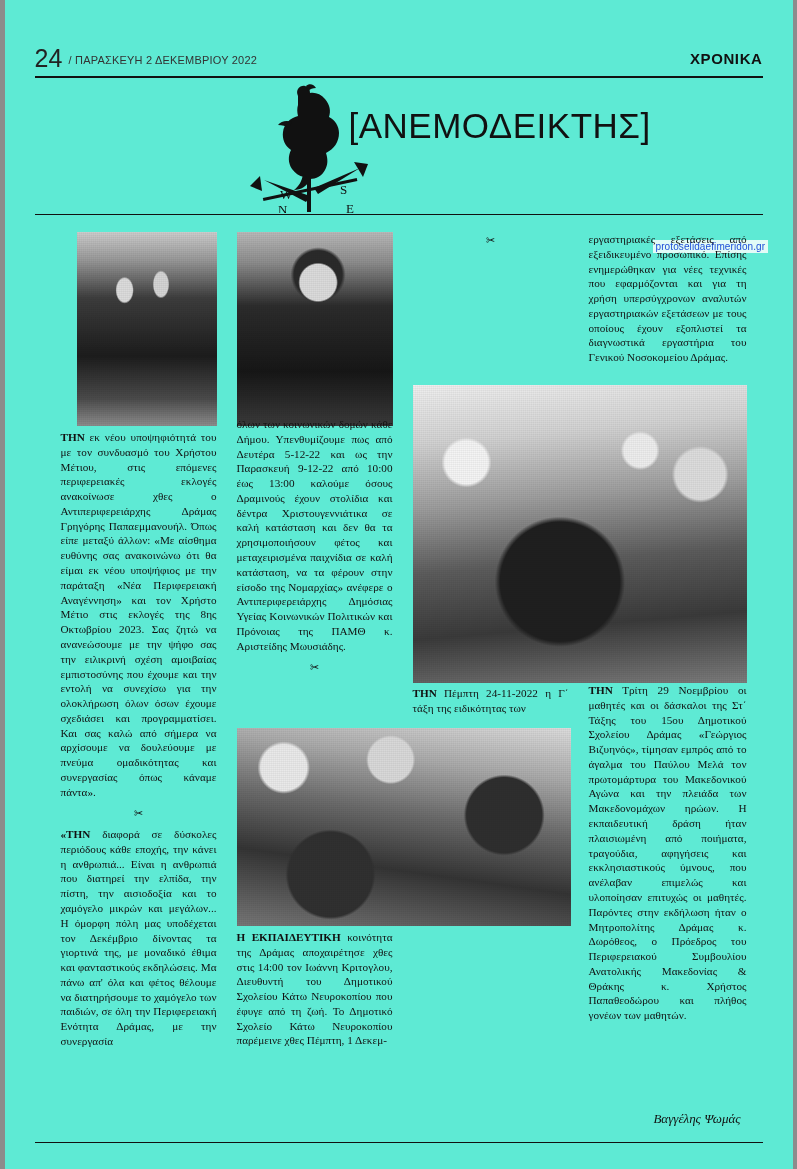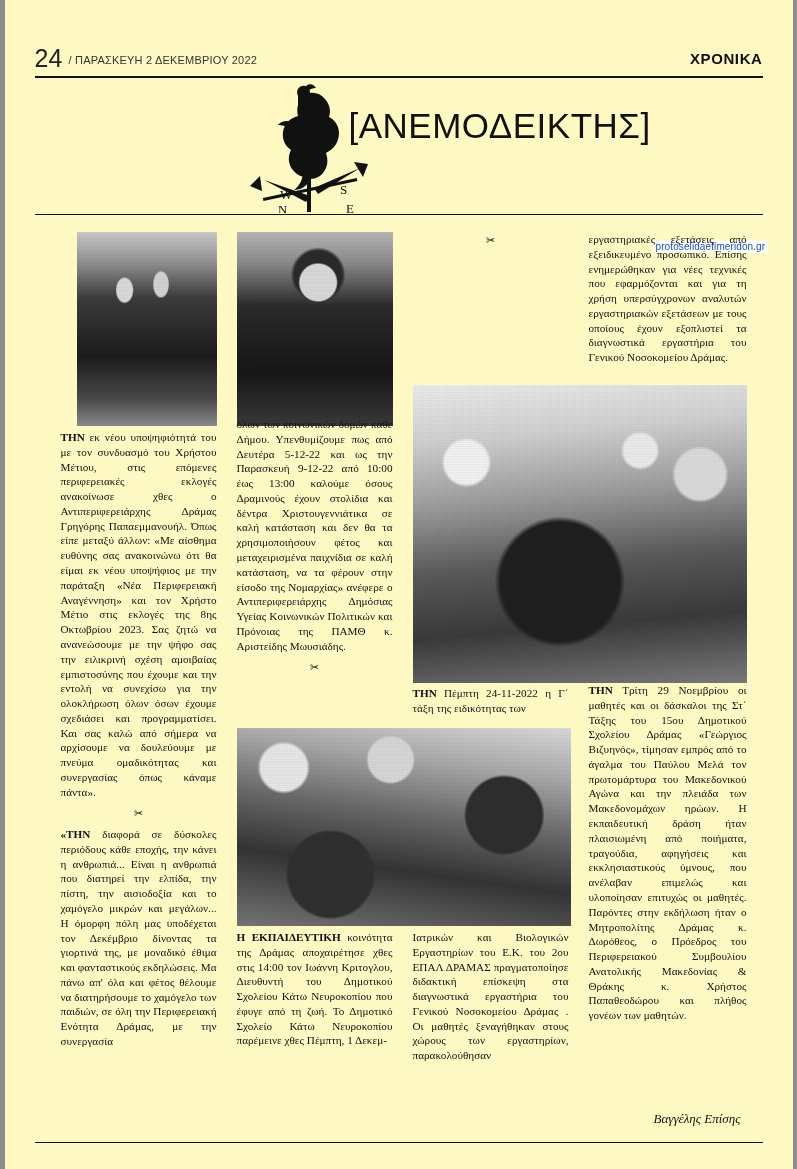--- a/index.html
+++ b/index.html
@@ -4,21 +4,21 @@
 <style>
   html, body {
     margin: 0;
     padding: 0;
     background: #8c8c8c;
   }
   .page {
     position: relative;
     width: 788px;
     height: 1169px;
-    background: #fef9c3;
+    background: #5eead4;
     margin: 0 auto;
     overflow: hidden;
     font-family: "Liberation Serif", serif;
     color: #111;
   }
   
   .masthead {
     position: absolute;
     top: 44px;
     left: 30px;
@@ -303,27 +303,24 @@
   <div class="col col2" style="top:930px;">
     <p><span class="lead">Η ΕΚΠΑΙΔΕΥΤΙΚΗ</span><span> κοινότητα της Δράμας αποχαιρέτησε χθες στις 14:00 τον Ιωάννη Κριτογλου, Διευθυντή του Δημοτικού Σχολείου Κάτω Νευροκοπίου που έφυγε από τη ζωή. Το Δημοτικό Σχολείο Κάτω Νευροκοπίου παρέμεινε χθες Πέμπτη, 1 Δεκεμ-</span></p>
   </div>
 
   <div class="col col3" style="top:232px;">
     <div class="dingbat">✂</div>
   </div>
   <div class="col col3" style="top:686px;">
     <p><span class="lead">ΤΗΝ</span><span> Πέμπτη 24-11-2022 η Γ΄ τάξη της ειδικότητας των</span></p>
   </div>
-  <div class="col col3" style="top:930px;">
-    <p>Ιατρικών και Βιολογικών Εργαστηρίων του Ε.Κ. του 2ου ΕΠΑΛ ΔΡΑΜΑΣ πραγματοποίησε διδακτική επίσκεψη στα διαγνωστικά εργαστήρια του Γενικού Νοσοκομείου Δράμας . Οι μαθητές ξεναγήθηκαν στους χώρους των εργαστηρίων, παρακολούθησαν</p>
-  </div>
 
   <div class="col col4" style="top:232px;">
     <p>εργαστηριακές εξετάσεις από εξειδικευμένο προσωπικό. Επίσης ενημερώθηκαν για νέες τεχνικές που εφαρμόζονται και για τη χρήση υπερσύγχρονων αναλυτών εργαστηριακών εξετάσεων με τους οποίους έχουν εξοπλιστεί τα διαγνωστικά εργαστήρια του Γενικού Νοσοκομείου Δράμας.</p>
   </div>
   <div class="col col4" style="top:683px;">
     <p><span class="lead">ΤΗΝ</span><span> Τρίτη 29 Νοεμβρίου οι μαθητές και οι δάσκαλοι της Στ΄ Τάξης του 15ου Δημοτικού Σχολείου Δράμας «Γεώργιος Βιζυηνός», τίμησαν εμπρός από το άγαλμα του Παύλου Μελά τον πρωτομάρτυρα του Μακεδονικού Αγώνα και την πλειάδα των Μακεδονομάχων ηρώων. Η εκπαιδευτική δράση ήταν πλαισιωμένη από ποιήματα, τραγούδια, αφηγήσεις και εκκλησιαστικούς ύμνους, που ανέλαβαν επιμελώς και υλοποίησαν επιτυχώς οι μαθητές. Παρόντες στην εκδήλωση ήταν ο Μητροπολίτης Δράμας κ. Δωρόθεος, ο Πρόεδρος του Περιφερειακού Συμβουλίου Ανατολικής Μακεδονίας &amp; Θράκης κ. Χρήστος Παπαθεοδώρου και πλήθος γονέων των μαθητών.</span></p>
   </div>
 
-  <div class="signature">Βαγγέλης Επίσης</div>
+  <div class="signature">Βαγγέλης Ψωμάς</div>
   <div class="rule-bottom"></div>
 
 </div>
 
 </body></html>

